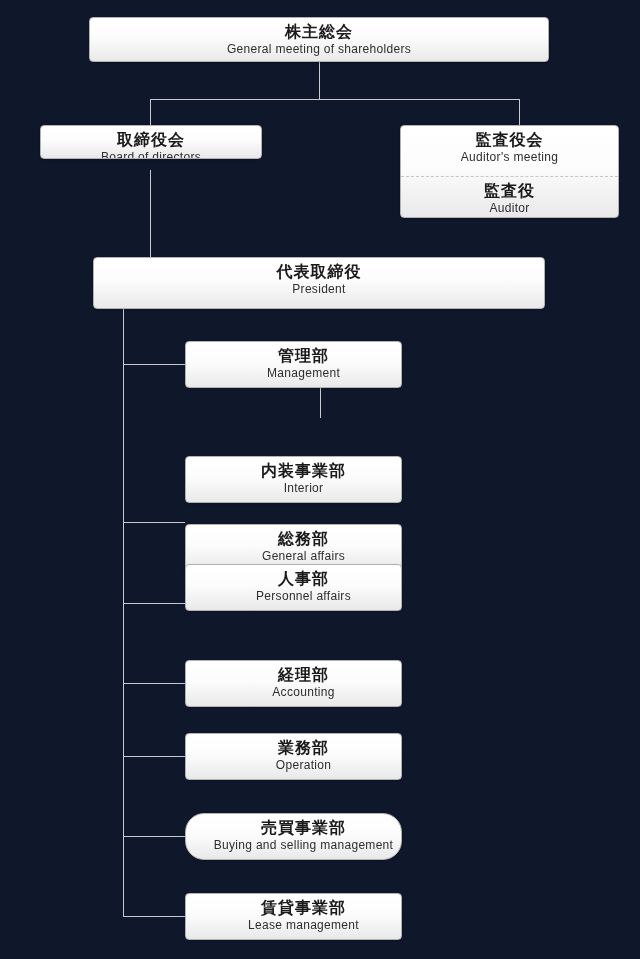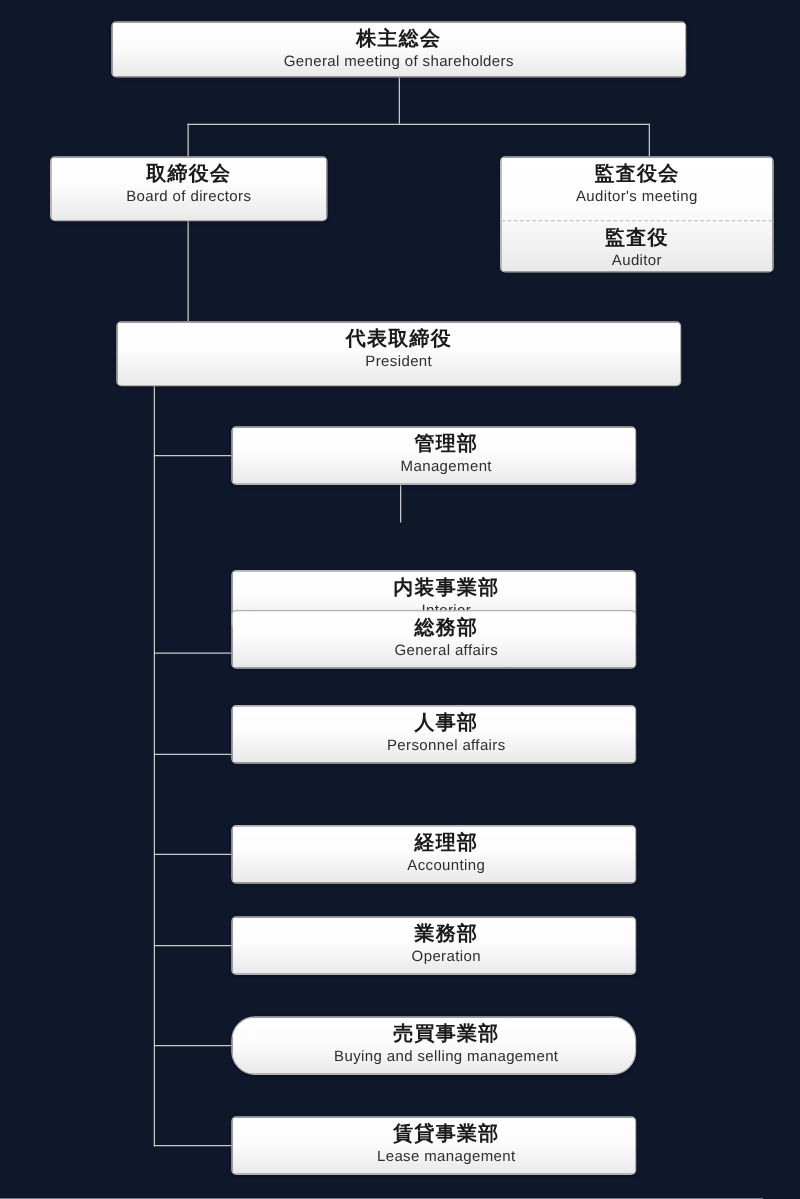--- a/index.html
+++ b/index.html
@@ -50,24 +50,24 @@
   
   .section {
     box-sizing: border-box;
     height: 46px;
   }
   .section.lower {
     border-top: 1px dashed #c6c6c6;
   }
   
   #node-shareholders { left: 89px;  top: 17px;  width: 460px; height: 45px; }
-  #node-board        { left: 40px;  top: 125px; width: 222px; height: 52px; }
+  #node-board        { left: 40px;  top: 125px; width: 222px; height: 34px; }
   #node-auditors     { left: 400px; top: 125px; width: 219px; height: 93px; }
   #node-president    { left: 93px;  top: 257px; width: 452px; height: 52px; }
-  .dept { left: 185px; width: 324px; height: 47px; padding-left: 20px; }
+  .dept { left: 185px; width: 217px; height: 47px; padding-left: 20px; }
 </style>
 </head>
 <body>
 
 <div class="canvas">
 
   <div class="line v" style="left:319px; top:62px;  height:37px;"></div>
   <div class="line h" style="left:150px; top:99px;  width:370px;"></div>
   <div class="line v" style="left:150px; top:99px;  height:26px;"></div>
   <div class="line v" style="left:519px; top:99px;  height:26px;"></div>
@@ -109,21 +109,21 @@
   </div>
 
   <div class="node dept" style="top:341px;">
     <div class="ja">管理部</div>
     <div class="en">Management</div>
   </div>
   <div class="node dept" style="top:418px;margin-top:38px;">
     <div class="ja">内装事業部</div>
     <div class="en">Interior</div>
   </div>
-  <div class="node dept" style="top:488px;">
+  <div class="node dept" style="top:524px;">
     <div class="ja">総務部</div>
     <div class="en">General affairs</div>
   </div>
   <div class="node dept" style="top:564px;">
     <div class="ja">人事部</div>
     <div class="en">Personnel affairs</div>
   </div>
   <div class="node dept" style="top:660px;">
     <div class="ja">経理部</div>
     <div class="en">Accounting</div>

